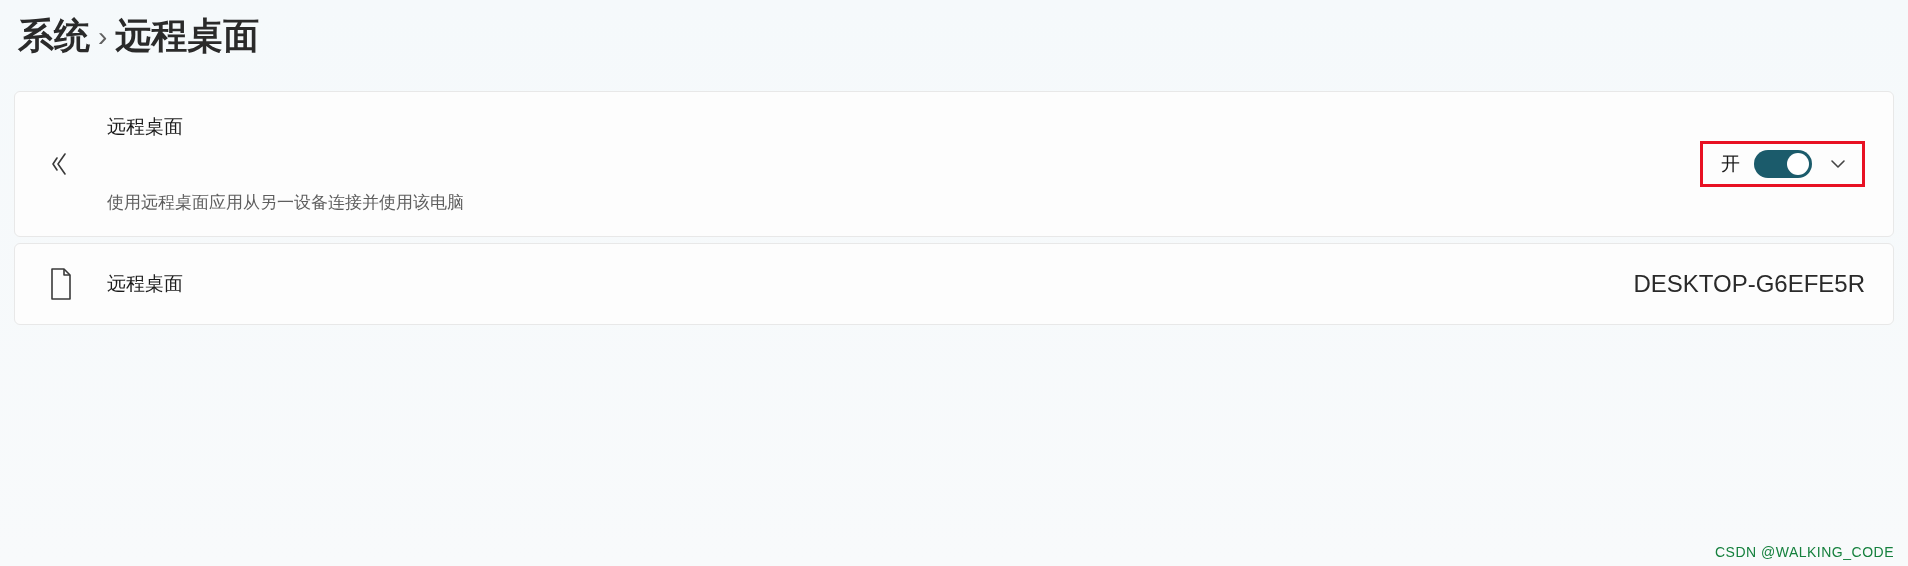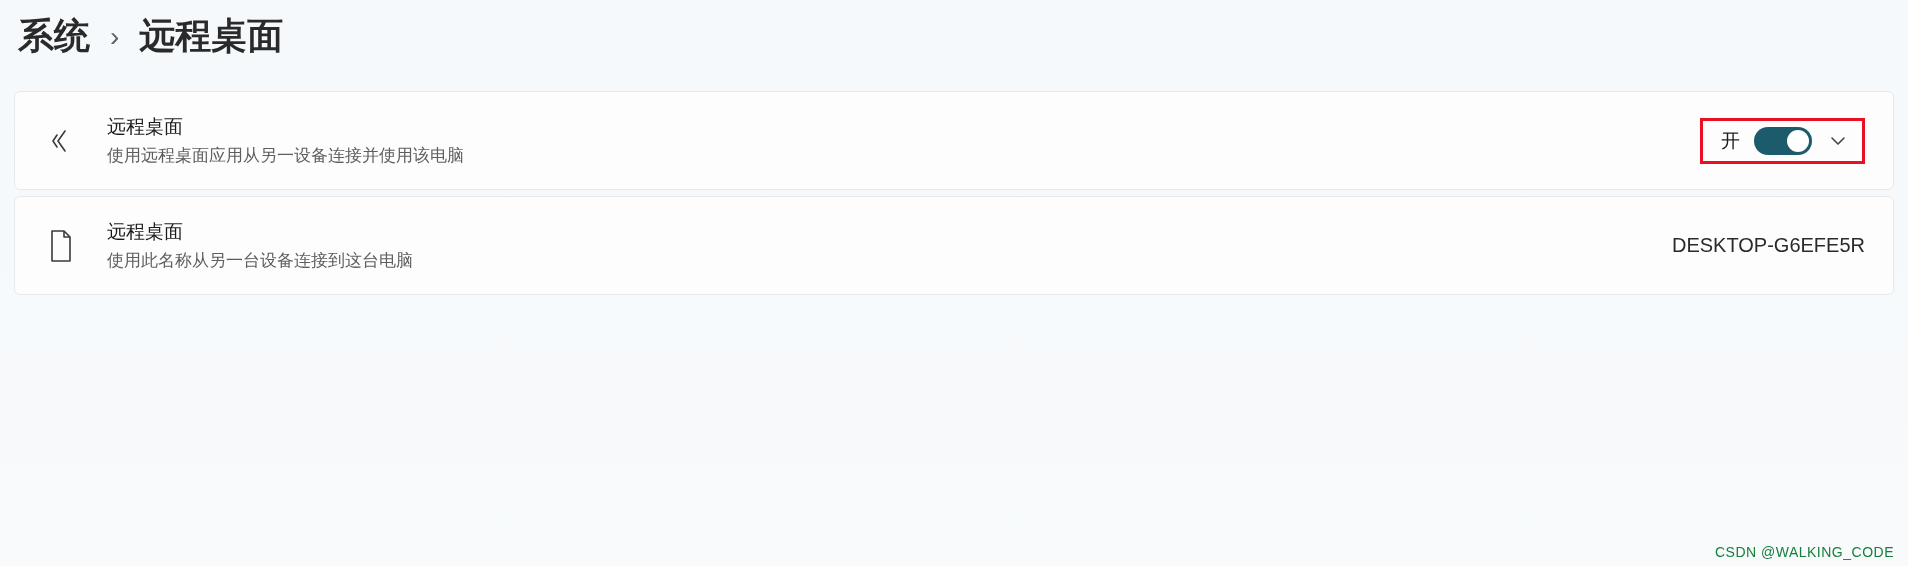--- a/index.html
+++ b/index.html
@@ -11,21 +11,21 @@
       font-family: "Microsoft YaHei", "Segoe UI", sans-serif;
       background: linear-gradient(180deg, #f5f9fb 0%, #f8fafb 100%);
       width: 1908px;
       height: 566px;
       overflow: hidden;
       position: relative;
     }
     .breadcrumb {
       display: flex;
       align-items: center;
-      gap: 20px;
+      gap: 8px;
       padding: 12px 18px 30px 18px;
     }
     .breadcrumb-item {
       font-size: 36px;
       font-weight: 600;
       color: #2a2a2a;
     }
     .breadcrumb-sep {
       font-size: 28px;
       color: #606060;
@@ -62,20 +62,21 @@
       gap: 4px;
     }
     .setting-title {
       font-size: 19px;
       color: #1a1a1a;
       font-weight: 400;
     }
     .setting-desc {
       font-size: 17px;
       color: #5e5e5e;
+      margin-top: 47px;
     }
     .setting-trailing {
       display: flex;
       align-items: center;
       gap: 18px;
     }
     .toggle-wrap {
       display: flex;
       align-items: center;
       gap: 14px;
@@ -106,21 +107,21 @@
     .chevron {
       width: 24px;
       height: 24px;
       display: flex;
       align-items: center;
       justify-content: center;
       color: #454545;
       cursor: pointer;
     }
     .value-text {
-      font-size: 20px;
+      font-size: 24px;
       color: #2a2a2a;
     }
     .external-icon {
       width: 24px;
       height: 24px;
       color: #454545;
       cursor: pointer;
     }
     .watermark {
       position: absolute;
@@ -170,21 +171,20 @@
 
   <div class="setting-card">
     <div class="setting-icon">
       <svg width="30" height="34" viewBox="0 0 30 34" fill="none" stroke="currentColor" stroke-width="1.6">
         <path d="M6 2 L18 2 L24 8 L24 32 L6 32 Z" stroke-linejoin="round"></path>
         <path d="M18 2 L18 8 L24 8" stroke-linejoin="round"></path>
       </svg>
     </div>
     <div class="setting-text">
       <div class="setting-title">远程桌面</div>
-      <div class="setting-desc">使用此名称从另一台设备连接到这台电脑</div>
     </div>
     <div class="setting-trailing">
       <span class="value-text">DESKTOP-G6EFE5R</span>
     </div>
   </div>
 
 
 </div>
 
 <div class="watermark">CSDN @WALKING_CODE</div>

